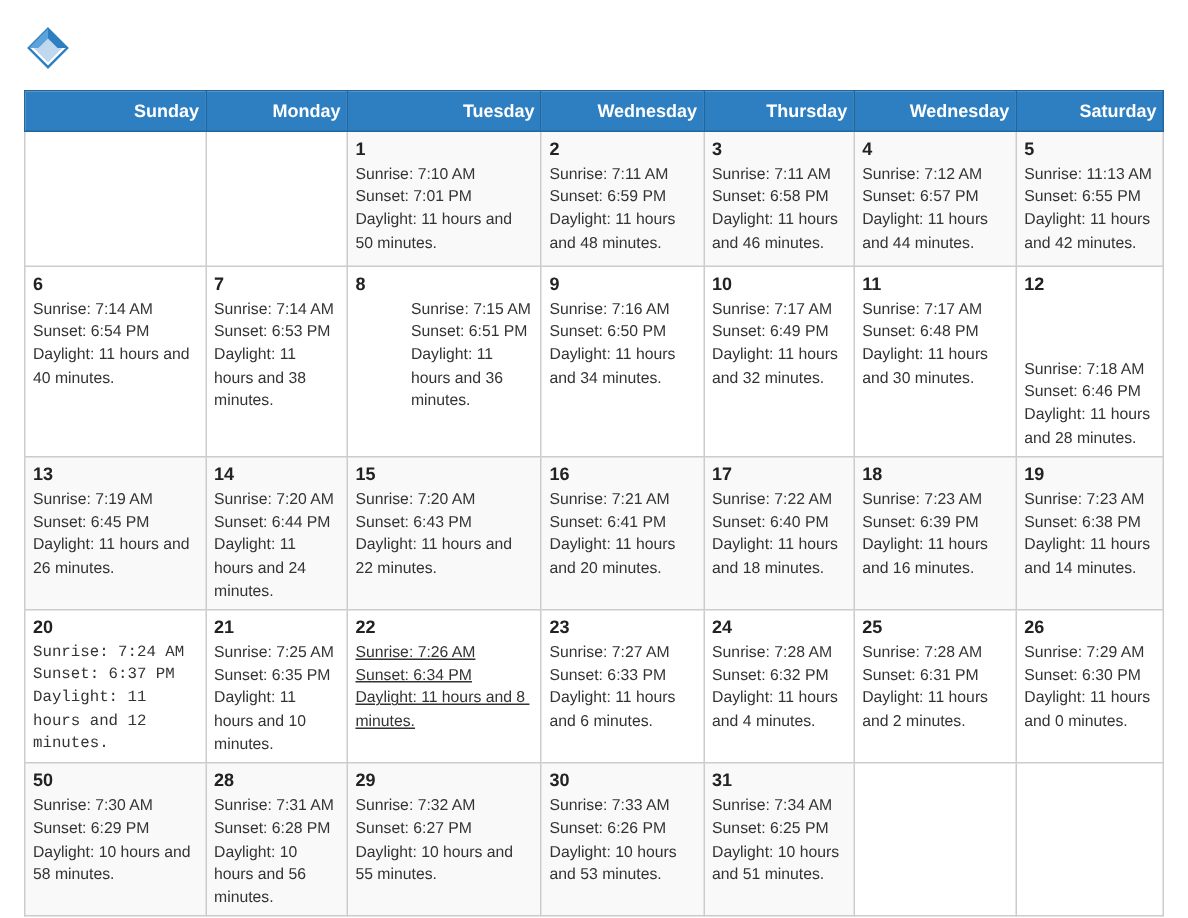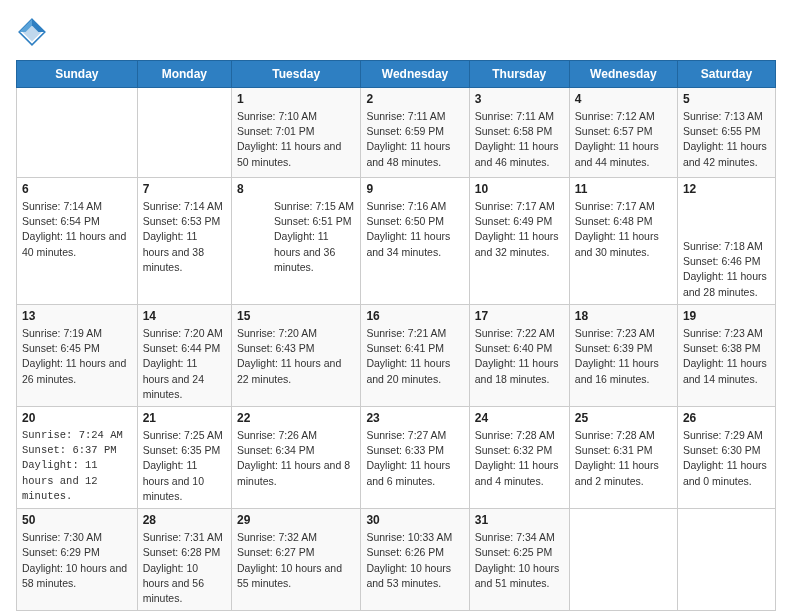--- a/index.html
+++ b/index.html
@@ -38,21 +38,21 @@
     }
     table {
       width: 100%;
       border-collapse: collapse;
       font-size: 11px;
     }
     thead th {
       background: #2e7fc2;
       color: #fff;
       padding: 6px 4px;
-      text-align: center;
+      text-align: right;
       font-size: 12px;
       font-weight: bold;
       border: 1px solid #2066a0;
     }
     tbody td {
       border: 1px solid #ccc;
       padding: 4px 5px;
       vertical-align: top;
       min-height: 70px;
       height: 90px;
@@ -134,21 +134,21 @@
 Daylight: 11 hours and 46 minutes.</div>
         </td>
         <td>
           <span class="day-num">4</span>
           <div class="day-info" style="white-space: pre-wrap;">Sunrise: 7:12 AM
 Sunset: 6:57 PM
 Daylight: 11 hours and 44 minutes.</div>
         </td>
         <td>
           <span class="day-num">5</span>
-          <div class="day-info" style="white-space: pre-wrap;">Sunrise: 7:13 AM
+          <div class="day-info" style="white-space: pre-wrap;">Sunrise: 11:13 AM
 Sunset: 6:55 PM
 Daylight: 11 hours and 42 minutes.</div>
         </td>
       </tr>
       <tr>
         <td>
           <span class="day-num">6</span>
           <div class="day-info" style="white-space: pre-wrap;">Sunrise: 7:14 AM
 Sunset: 6:54 PM
 Daylight: 11 hours and 40 minutes.</div>
@@ -242,21 +242,21 @@
 Daylight: 11 hours and 12 minutes.</div>
         </td>
         <td>
           <span class="day-num">21</span>
           <div class="day-info" style="white-space: pre-wrap;">Sunrise: 7:25 AM
 Sunset: 6:35 PM
 Daylight: 11 hours and 10 minutes.</div>
         </td>
         <td>
           <span class="day-num">22</span>
-          <div class="day-info" style="white-space: pre-wrap;">Sunrise: 7:26 AM
+          <div class="day-info" style="white-space: pre-wrap; text-decoration: underline;">Sunrise: 7:26 AM
 Sunset: 6:34 PM
 Daylight: 11 hours and 8 minutes.</div>
         </td>
         <td>
           <span class="day-num">23</span>
           <div class="day-info" style="white-space: pre-wrap;">Sunrise: 7:27 AM
 Sunset: 6:33 PM
 Daylight: 11 hours and 6 minutes.</div>
         </td>
         <td>
@@ -292,21 +292,21 @@
 Daylight: 10 hours and 56 minutes.</div>
         </td>
         <td>
           <span class="day-num">29</span>
           <div class="day-info" style="white-space: pre-wrap;">Sunrise: 7:32 AM
 Sunset: 6:27 PM
 Daylight: 10 hours and 55 minutes.</div>
         </td>
         <td>
           <span class="day-num">30</span>
-          <div class="day-info" style="white-space: pre-wrap;">Sunrise: 10:33 AM
+          <div class="day-info" style="white-space: pre-wrap;">Sunrise: 7:33 AM
 Sunset: 6:26 PM
 Daylight: 10 hours and 53 minutes.</div>
         </td>
         <td>
           <span class="day-num">31</span>
           <div class="day-info" style="white-space: pre-wrap;">Sunrise: 7:34 AM
 Sunset: 6:25 PM
 Daylight: 10 hours and 51 minutes.</div>
         </td>
         <td class="empty-cell"></td>

